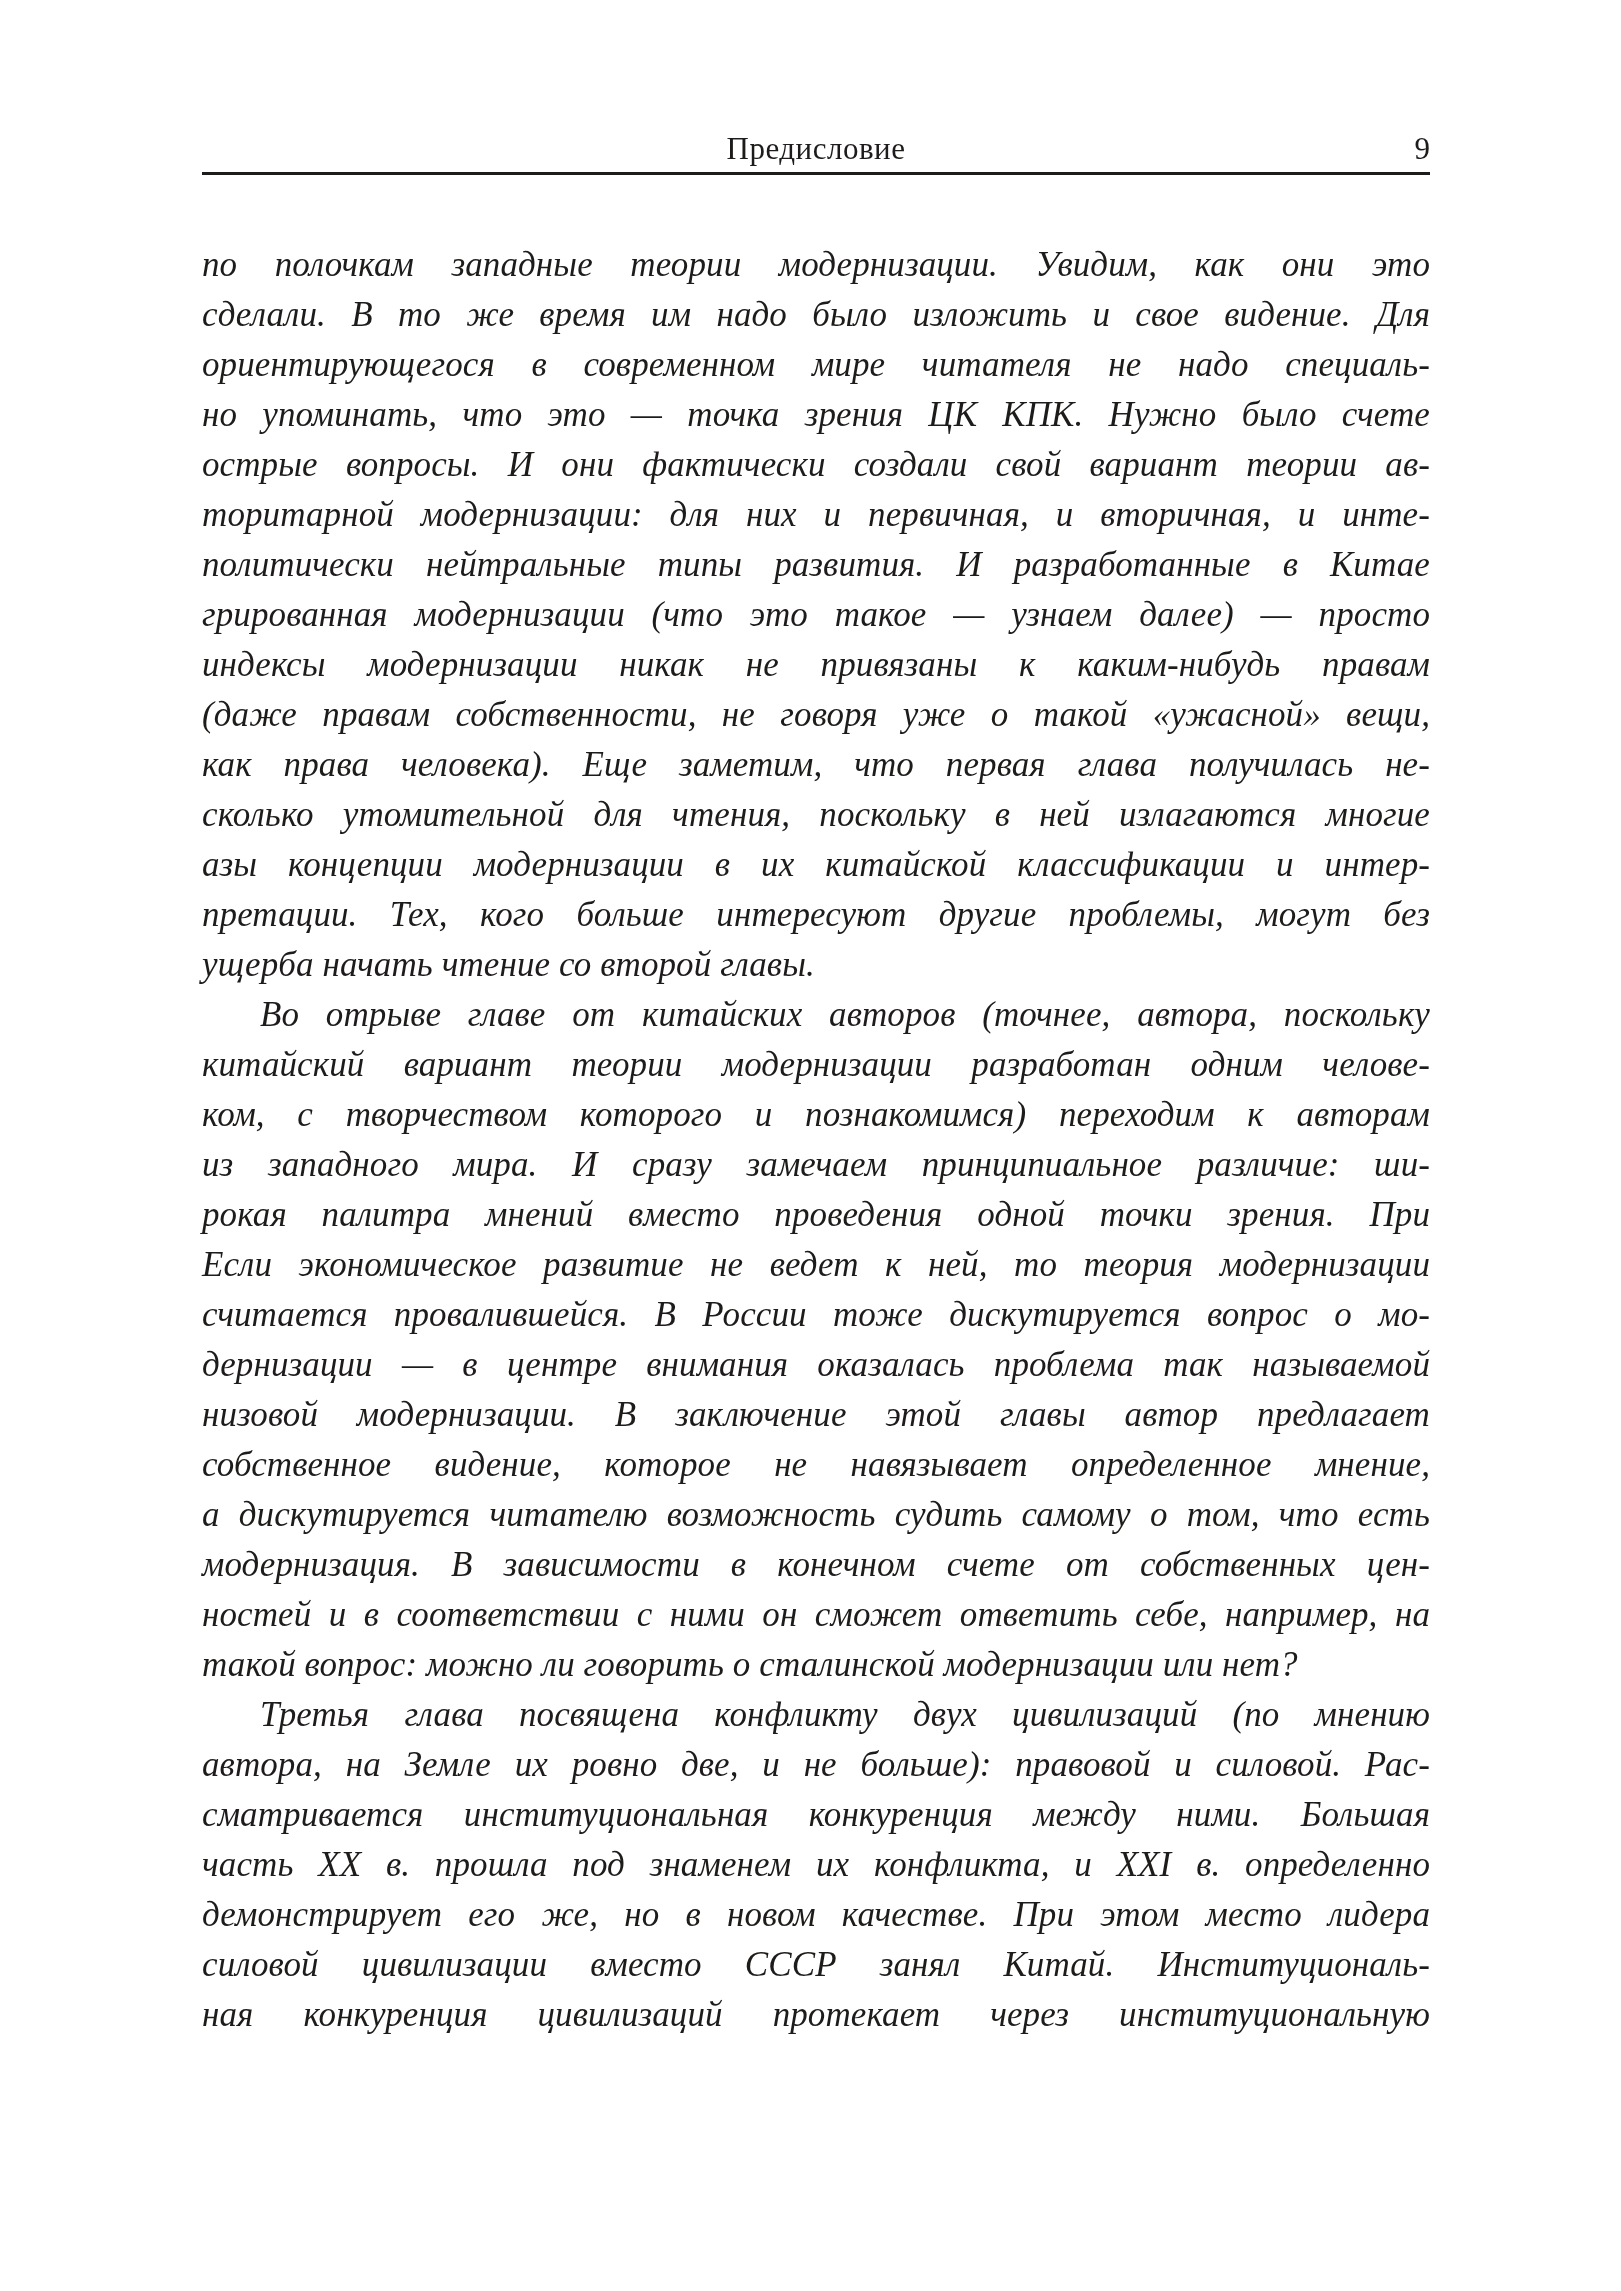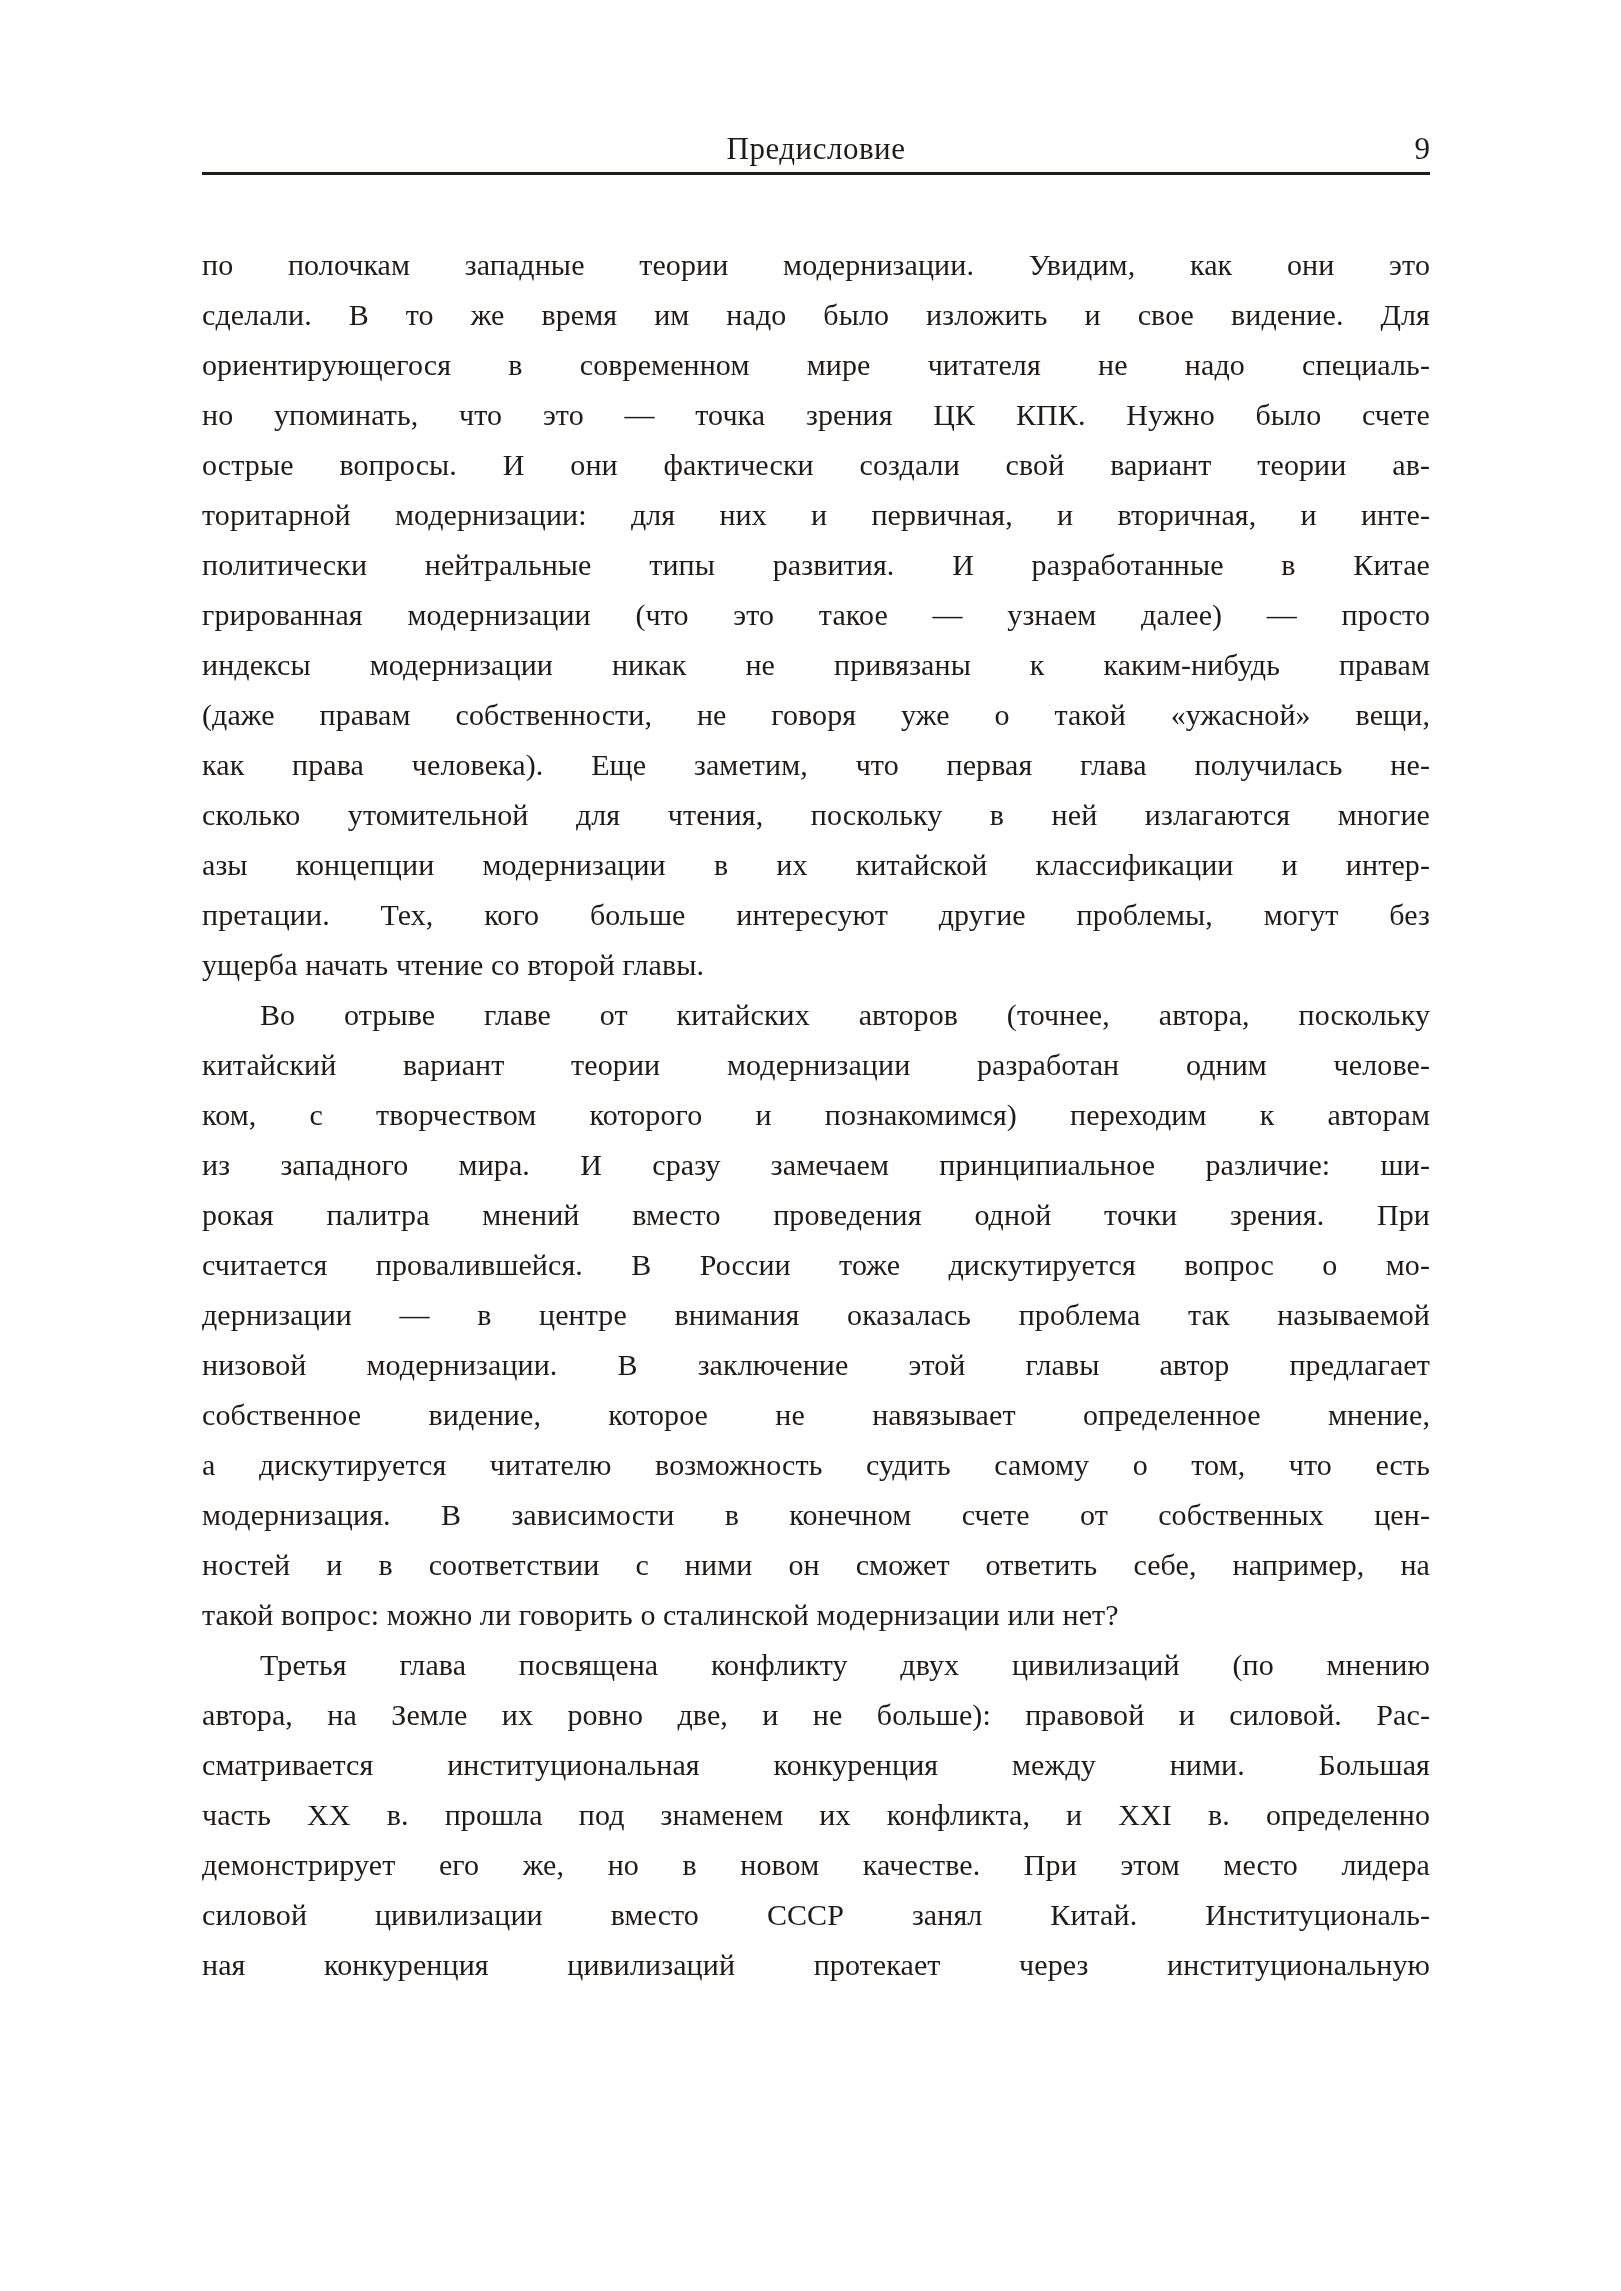--- a/index.html
+++ b/index.html
@@ -58,26 +58,27 @@
     .body-text {
       position: absolute;
       top: 240px;
       left: 0;
       width: 1228px;
     }
     .line {
       display: block;
       height: 50px;
       line-height: 50px;
-      font-size: 30px;
+      font-size: 35px;
       font-family: "Liberation Serif", serif;
       text-align: justify;
       text-align-last: justify;
       white-space: nowrap;
       letter-spacing: 0.1px;
+      font-style: italic;
     }
     .line.last {
       text-align-last: left;
     }
     .line.indent {
       padding-left: 58px;
     }
   </style>
 </head>
 <body>
@@ -106,20 +107,21 @@
         <span class="line">азы концепции модернизации в их китайской классификации и интер-</span>
         <span class="line">претации. Тех, кого больше интересуют другие проблемы, могут без</span>
         <span class="line last">ущерба начать чтение со второй главы.</span>
       </div>
       <div>
         <span class="line indent">Во отрыве главе от китайских авторов (точнее, автора, поскольку</span>
         <span class="line">китайский вариант теории модернизации разработан одним челове-</span>
         <span class="line">ком, с творчеством которого и познакомимся) переходим к авторам</span>
         <span class="line">из западного мира. И сразу замечаем принципиальное различие: ши-</span>
         <span class="line">рокая палитра мнений вместо проведения одной точки зрения. При</span>
+        <span class="line">Если экономическое развитие не ведет к ней, то теория модернизации</span>
         <span class="line">считается провалившейся. В России тоже дискутируется вопрос о мо-</span>
         <span class="line">дернизации — в центре внимания оказалась проблема так называемой</span>
         <span class="line">низовой модернизации. В заключение этой главы автор предлагает</span>
         <span class="line">собственное видение, которое не навязывает определенное мнение,</span>
         <span class="line">а дискутируется читателю возможность судить самому о том, что есть</span>
         <span class="line">модернизация. В зависимости в конечном счете от собственных цен-</span>
         <span class="line">ностей и в соответствии с ними он сможет ответить себе, например, на</span>
         <span class="line last">такой вопрос: можно ли говорить о сталинской модернизации или нет?</span>
       </div>
       <div>

